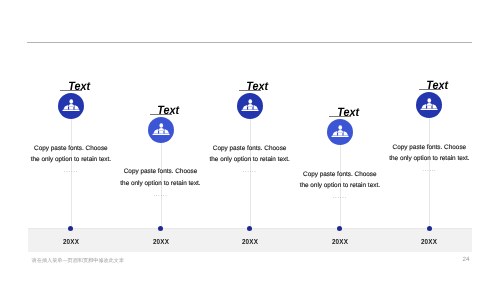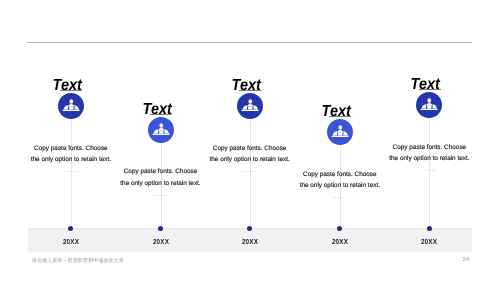--- a/index.html
+++ b/index.html
@@ -4,22 +4,22 @@
 <style>
   html,body{margin:0;padding:0;}
   body{width:500px;height:281px;background:#ffffff;overflow:hidden;
        font-family:"Liberation Sans",sans-serif;-webkit-font-smoothing:antialiased;text-rendering:geometricPrecision;}
   #slide{position:relative;width:500px;height:281px;background:#fff;}
   .divider{position:absolute;left:27.4px;top:42px;width:445px;height:1px;background:#b4b4b4;}
   .band{position:absolute;left:27.7px;top:228px;width:444px;height:24px;background:#f1f1f1;
         border-top:0.6px solid #e9e9e9;box-sizing:border-box;}
   .circle{position:absolute;width:26px;height:26px;border-radius:50%;}
   .circle svg{display:block;}
-  .label{position:absolute;font-weight:bold;font-style:italic;font-size:16px;color:#000;
-         line-height:10px;text-align:left;letter-spacing:0;text-decoration:underline;}
+  .label{position:absolute;font-weight:bold;font-style:italic;font-size:12px;color:#000;
+         line-height:10px;text-align:right;letter-spacing:0;text-decoration:underline;}
   .label u{display:inline-block;text-decoration:none;transform:scaleX(0.9);}
   .lrule{position:absolute;height:1px;background:#7a7a7a;}
   .stem{position:absolute;width:1px;background:#e6e6e6;}
   .dot{position:absolute;width:5.2px;height:5.2px;border-radius:50%;background:#1f2a8e;}
   .year{position:absolute;font-weight:bold;font-size:7.2px;color:#1a1a1a;text-align:center;transform:scaleX(0.88);
         letter-spacing:.2px;}
   .btext{position:absolute;font-size:6.4px;color:#141414;-webkit-text-stroke:0.13px #141414;line-height:11.3px;text-align:center;
          white-space:nowrap;}
   .ell{position:absolute;font-size:6px;color:#a8a8a8;letter-spacing:.7px;text-align:center;}
   .footer{position:absolute;left:31.6px;top:256.5px;font-size:5.15px;color:#a2a2a2;letter-spacing:0;}

